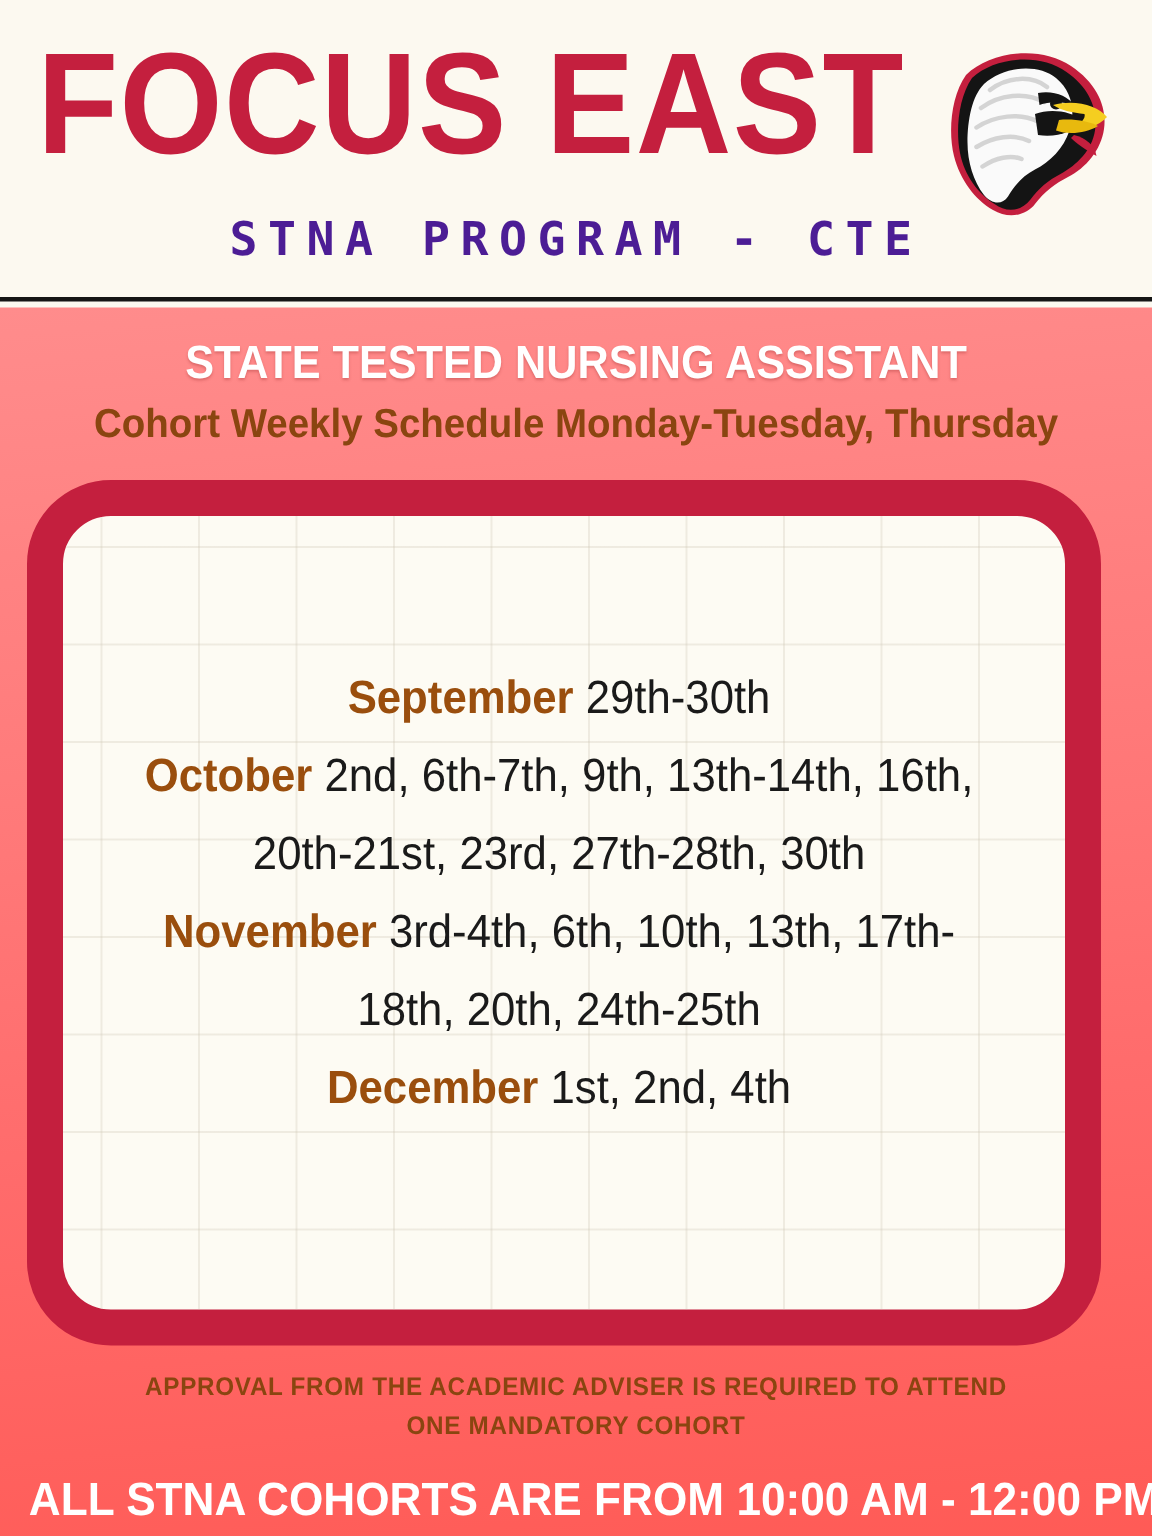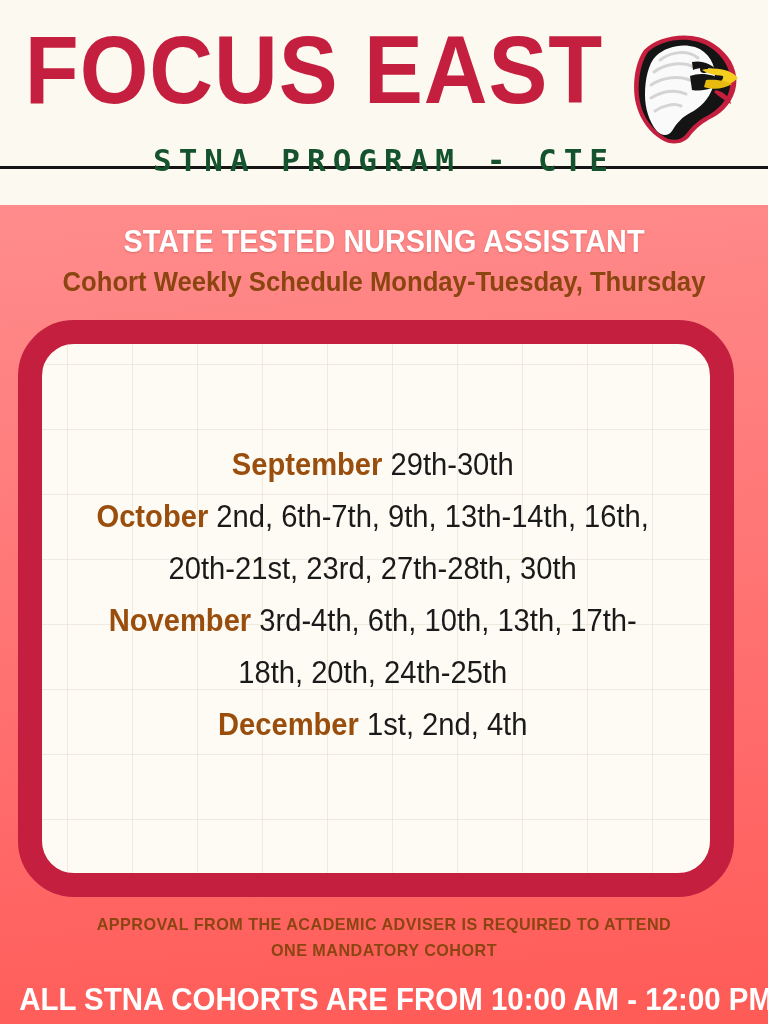--- a/index.html
+++ b/index.html
@@ -18,21 +18,21 @@
     overflow: hidden;
     background: #FCF9F0;
   }
 
   
   .header-band {
     position: absolute;
     left: 0;
     top: 0;
     width: 768px;
-    height: 169px;
+    height: 201px;
     background: #FCF9F0;
     border-bottom: 3px solid #151515;
     box-sizing: border-box;
   }
 
   .brand-title {
     position: absolute;
     left: 0;
     top: 16px;
     width: 620px;
@@ -52,21 +52,21 @@
     position: absolute;
     left: 0;
     top: 140px;
     width: 768px;
     text-align: center;
     font-family: "DejaVu Sans Mono", monospace;
     font-weight: bold;
     font-size: 31px;
     line-height: 40px;
     letter-spacing: 7px;
-    color: #14532d;
+    color: #4c1d95;
     white-space: nowrap;
   }
 
   
   .eagle-logo {
     position: absolute;
     left: 620px;
     top: 32px;
     width: 124px;
     height: 116px;

